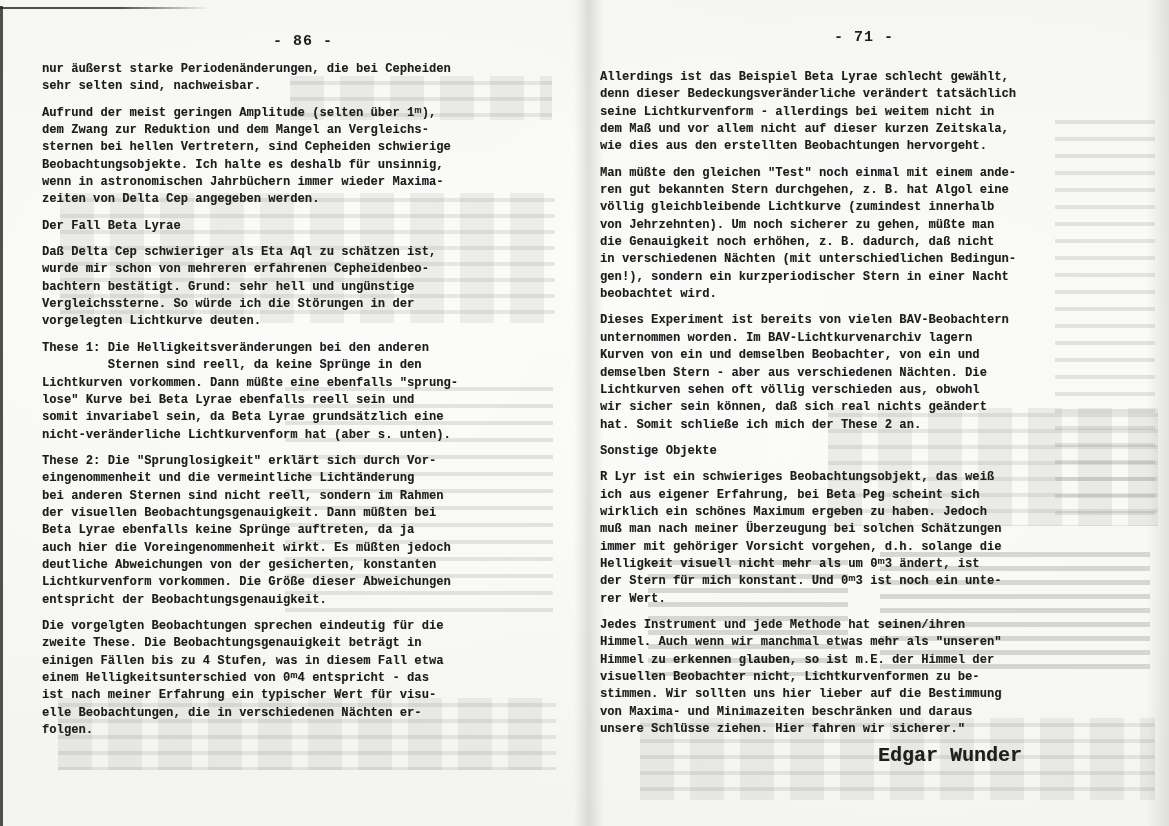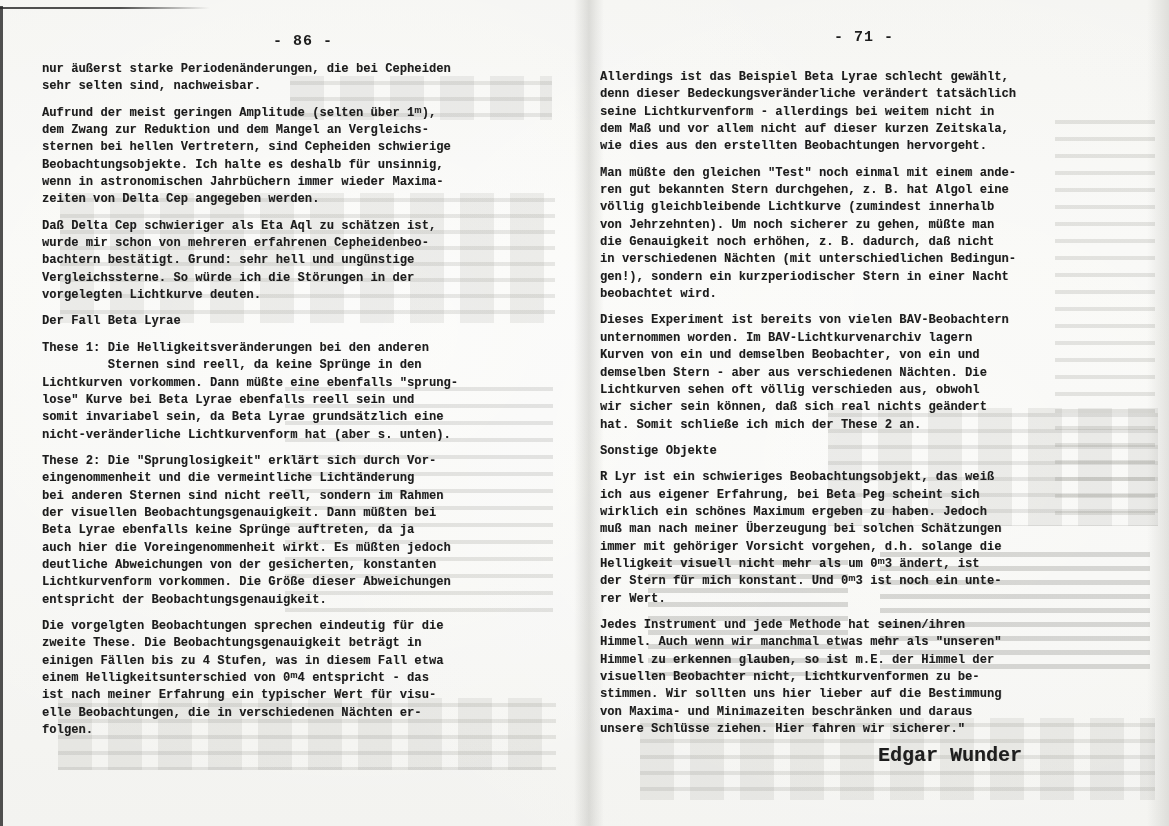--- a/index.html
+++ b/index.html
@@ -76,26 +76,26 @@
     <div class="page-num">- 86 -</div>
     <div class="page-body">
       <p class="para">nur äußerst starke Periodenänderungen, die bei Cepheiden
 sehr selten sind, nachweisbar.</p>
       <p class="para">Aufrund der meist geringen Amplitude (selten über 1ᵐ),
 dem Zwang zur Reduktion und dem Mangel an Vergleichs-
 sternen bei hellen Vertretern, sind Cepheiden schwierige
 Beobachtungsobjekte. Ich halte es deshalb für unsinnig,
 wenn in astronomischen Jahrbüchern immer wieder Maxima-
 zeiten von Delta Cep angegeben werden.</p>
+      <p class="para">Der Fall Beta Lyrae</p>
       <p class="para">Daß Delta Cep schwieriger als Eta Aql zu schätzen ist,
 wurde mir schon von mehreren erfahrenen Cepheidenbeo-
 bachtern bestätigt. Grund: sehr hell und ungünstige
 Vergleichssterne. So würde ich die Störungen in der
 vorgelegten Lichtkurve deuten.</p>
-      <p class="para">Der Fall Beta Lyrae</p>
       <p class="para">These 1: Die Helligkeitsveränderungen bei den anderen
          Sternen sind reell, da keine Sprünge in den
 Lichtkurven vorkommen. Dann müßte eine ebenfalls "sprung-
 lose" Kurve bei Beta Lyrae ebenfalls reell sein und
 somit invariabel sein, da Beta Lyrae grundsätzlich eine
 nicht-veränderliche Lichtkurvenform hat (aber s. unten).</p>
       <p class="para">These 2: Die "Sprunglosigkeit" erklärt sich durch Vor-
 eingenommenheit und die vermeintliche Lichtänderung
 bei anderen Sternen sind nicht reell, sondern im Rahmen
 der visuellen Beobachtungsgenauigkeit. Dann müßten bei

